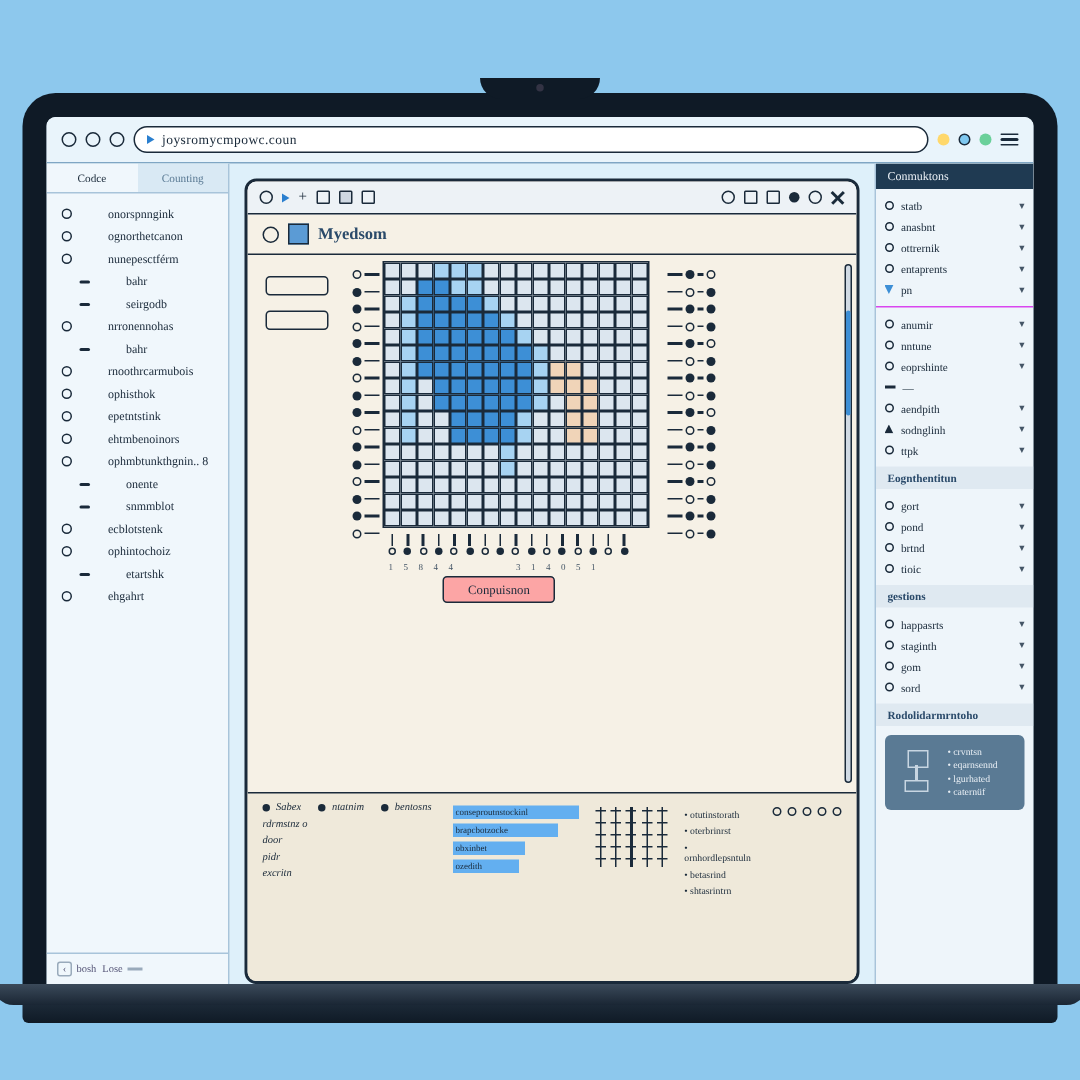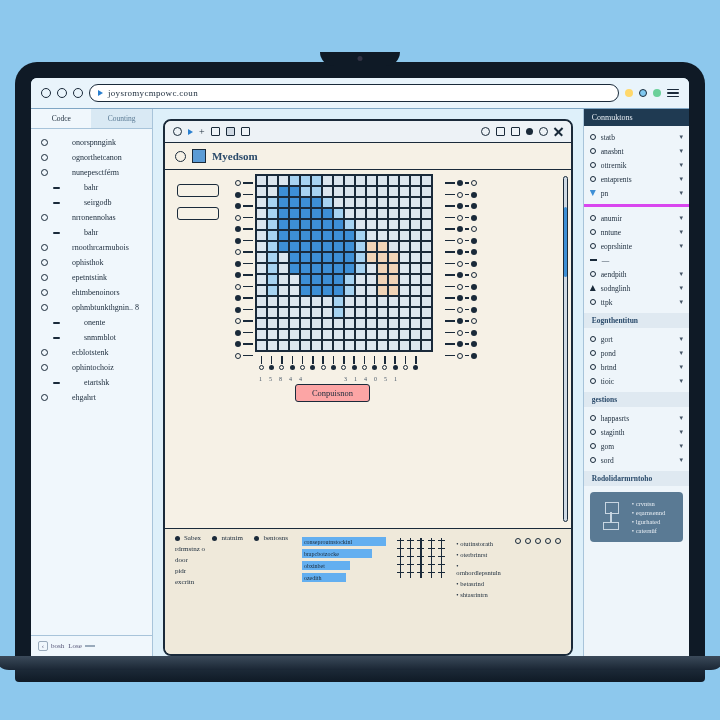--- a/index.html
+++ b/index.html
@@ -77,21 +77,21 @@
   .compbtn{position:absolute;left:130px;top:214px;background:#fca5a5;border:1.5px solid #1a2a3a;border-radius:3px;padding:3px 16px;font-size:8.5px;}
   .sidebox{position:absolute;left:12px;top:14px;}
   .sidebox .rb{width:42px;height:13px;border:1.3px solid #1a2a3a;border-radius:3px;margin-bottom:10px;background:#f6f1e6;}
   .vscroll{position:absolute;right:3px;top:6px;bottom:6px;width:5px;background:#d0dae4;border-radius:3px;border:1px solid #1a2a3a;}
   .vscroll::after{content:'';position:absolute;top:30px;left:0;right:0;height:70px;background:#3d8fd6;border-radius:3px;}
 
   .bpanel{height:126px;border-top:1.5px solid #1a2a3a;background:#efe9da;padding:5px 10px;}
   .bhead{font-size:9px;font-weight:600;margin-bottom:4px;}
   .brow{display:flex;gap:14px;align-items:flex-start;}
   .col1{display:flex;flex-direction:column;gap:3px;font-size:7px;}
-  .col1 .r{display:flex;align-items:center;gap:4px;}
+  .col1 .r{display:flex;align-items:center;gap:4px;font-style:italic;}
   .col1 .r .d{width:5px;height:5px;background:#1a2a3a;border-radius:50%;}
   .bars{display:flex;flex-direction:column;gap:3px;margin-top:3px;}
   .bars .bb{height:9px;background:#63aff0;font-size:6px;padding-left:2px;display:flex;align-items:center;}
   .wave{display:flex;gap:9px;align-items:flex-start;padding-top:4px;}
   .wcol{display:flex;flex-direction:column;gap:3px;align-items:center;}
   .wline{width:1.3px;height:40px;background:#1a2a3a;position:relative;}
   .wline i{position:absolute;width:7px;height:1.3px;background:#1a2a3a;left:-3px;}
   .textlist{display:flex;flex-direction:column;gap:4px;font-size:6.5px;margin-top:6px;}
   .textlist div::before{content:'• ';}
   .smcirc{display:flex;gap:4px;margin-left:auto;padding-top:4px;}
@@ -882,21 +882,21 @@
                   <span class="o"></span>
                   <span>entaprents</span>
                   <span class="ar">▾</span>
                 </div>
               <div class="ri">
                   <span class="tdown"></span>
                   <span>pn</span>
                   <span class="ar">▾</span>
                 </div>
             </div>
-            <div class="rlist" style="border-top:3px solid #d946ef">
+            <div class="rlist" style="border-top:1px solid #d946ef">
               <div class="ri">
                   <span class="o"></span>
                   <span>anumir</span>
                   <span class="ar">▾</span>
                 </div>
               <div class="ri">
                   <span class="o"></span>
                   <span>nntune</span>
                   <span class="ar">▾</span>
                 </div>

